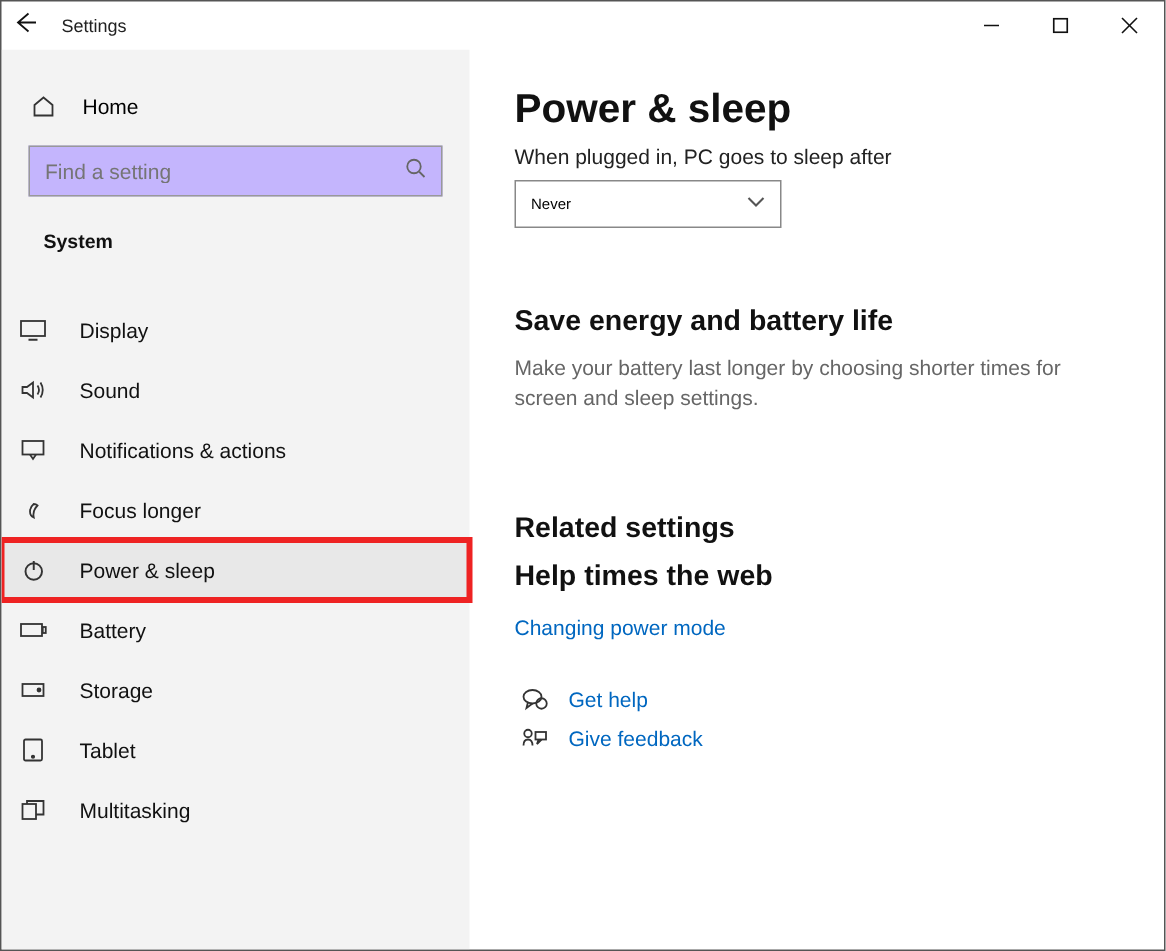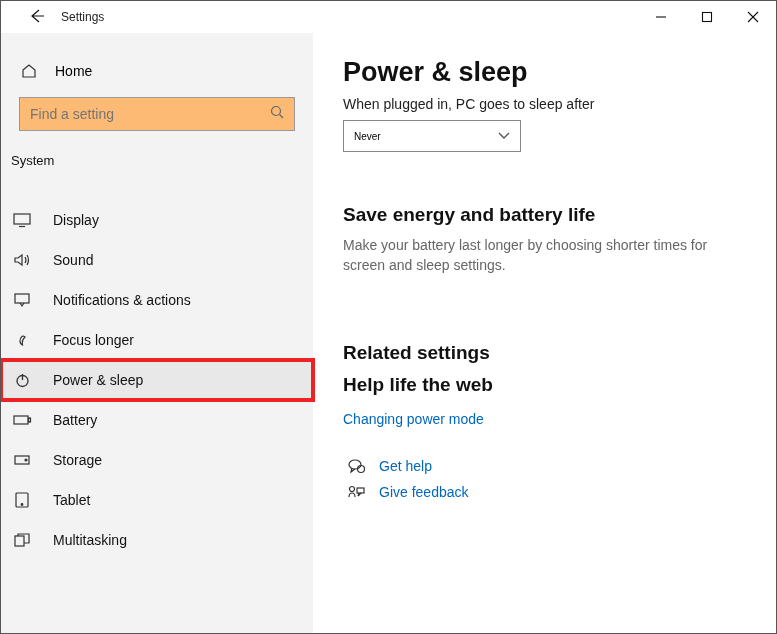--- a/index.html
+++ b/index.html
@@ -1,33 +1,33 @@
 <!DOCTYPE html>
 <html><head>
   <meta charset="utf-8">
   <style>
     * { margin: 0; padding: 0; box-sizing: border-box; font-family: "Segoe UI", Arial, sans-serif; }
     body { background: #fff; width: 777px; height: 634px; overflow: hidden; border: 1px solid #555;}
     .window { display: flex; flex-direction: column; height: 100%; }
 
     .titlebar { display: flex; align-items: center; height: 32px; }
-    .titlebar-left { display: flex; align-items: center; padding-left: 28px; gap: 16px; color:#111;}
+    .titlebar-left { display: flex; align-items: center; padding-left: 8px; gap: 16px; color:#111;}
     .titlebar-title { font-size: 12px; color: #222; }
     .back-arrow { font-size: 16px; cursor: pointer; line-height:1;}
     .win-controls { margin-left: auto; display: flex; }
     .win-btn { width: 46px; height: 32px; display:flex; align-items:center; justify-content:center; font-size:11px;}
     .win-btn svg { stroke:#111; }
 
     .body { display: flex; flex: 1; overflow:hidden;}
     .sidebar { width: 312px; background: #f3f3f3; padding-top: 24px; display:flex; flex-direction:column;}
     .home-row { display:flex; align-items:flex-end; gap:18px; padding: 6px 20px 10px 20px; font-size: 14px;}
     .home-row .icon { width:16px; display:flex; justify-content:center;}
-    .search-box { margin: 8px 18px 18px 18px; height: 34px; border: 1px solid #999; background:#fdba74; display:flex; align-items:center; padding: 0 10px; }
+    .search-box { margin: 8px 18px 18px 18px; height: 34px; border: 1px solid #999; background:#c4b5fd; display:flex; align-items:center; padding: 0 10px; }
     .search-box input { flex:1; border:none; background:transparent; outline:none; font-size:14px; color:#666;}
-    .sidebar-header { font-size: 13px; font-weight: 400; padding: 4px 20px 14px 10px; color:#111;}
+    .sidebar-header { font-size: 13px; font-weight: 700; padding: 4px 20px 14px 28px; color:#111;}
     .nav-list { display:flex; flex-direction:column; margin-top: 18px;}
     .nav-item { display:flex; align-items:center; gap: 22px; padding: 12px 12px; font-size: 14px; color:#111; position:relative;}
     .nav-item .icon { width:18px; display:flex; justify-content:center; color:#444;}
     .nav-item.selected { background: #e8e8e8; }
     .nav-item.highlight-red { outline: 4px solid #e22; outline-offset: -2px; z-index:2;}
     
     .main { flex:1; padding: 24px 30px 0 30px; overflow:auto;}
     .page-title { font-size: 27px; font-weight: 600; margin-bottom: 8px; color:#111;}
     .sub-label { font-size: 14px; color:#222; margin-bottom: 8px;}
     .dropdown { width: 178px; height: 32px; border: 1px solid #888; display:flex; align-items:center; padding: 0 10px; justify-content:space-between; font-size:10px; margin-bottom: 52px;}
@@ -186,21 +186,21 @@
         <span><svg width="12" height="8" viewBox="0 0 12 8" fill="none" stroke="#555" stroke-width="1.4">
               <path d="M1 1 L6 6 L11 1"></path>
             </svg></span>
       </div>
 
       <div class="section-title">Save energy and battery life</div>
       <div class="section-sub">Make your battery last longer by choosing shorter times for screen and sleep settings.</div>
 
       <div class="section-title">Related settings</div>
 
-      <div class="section-title" style="margin-bottom:14px">Help life the web</div>
+      <div class="section-title" style="margin-bottom:14px">Help times the web</div>
       <div class="link-row" style="margin-bottom:30px">
         <a class="link">Changing power mode</a>
       </div>
 
       <div class="help-row">
         <span class="icon">
             <svg width="17" height="15" viewBox="0 0 17 15" fill="none" stroke="#333" stroke-width="1.2">
               <ellipse cx="7" cy="5.5" rx="6" ry="4.5"></ellipse>
               <path d="M4 9 L3 13 L7 10"></path>
               <circle cx="13" cy="10" r="3.5"></circle>

